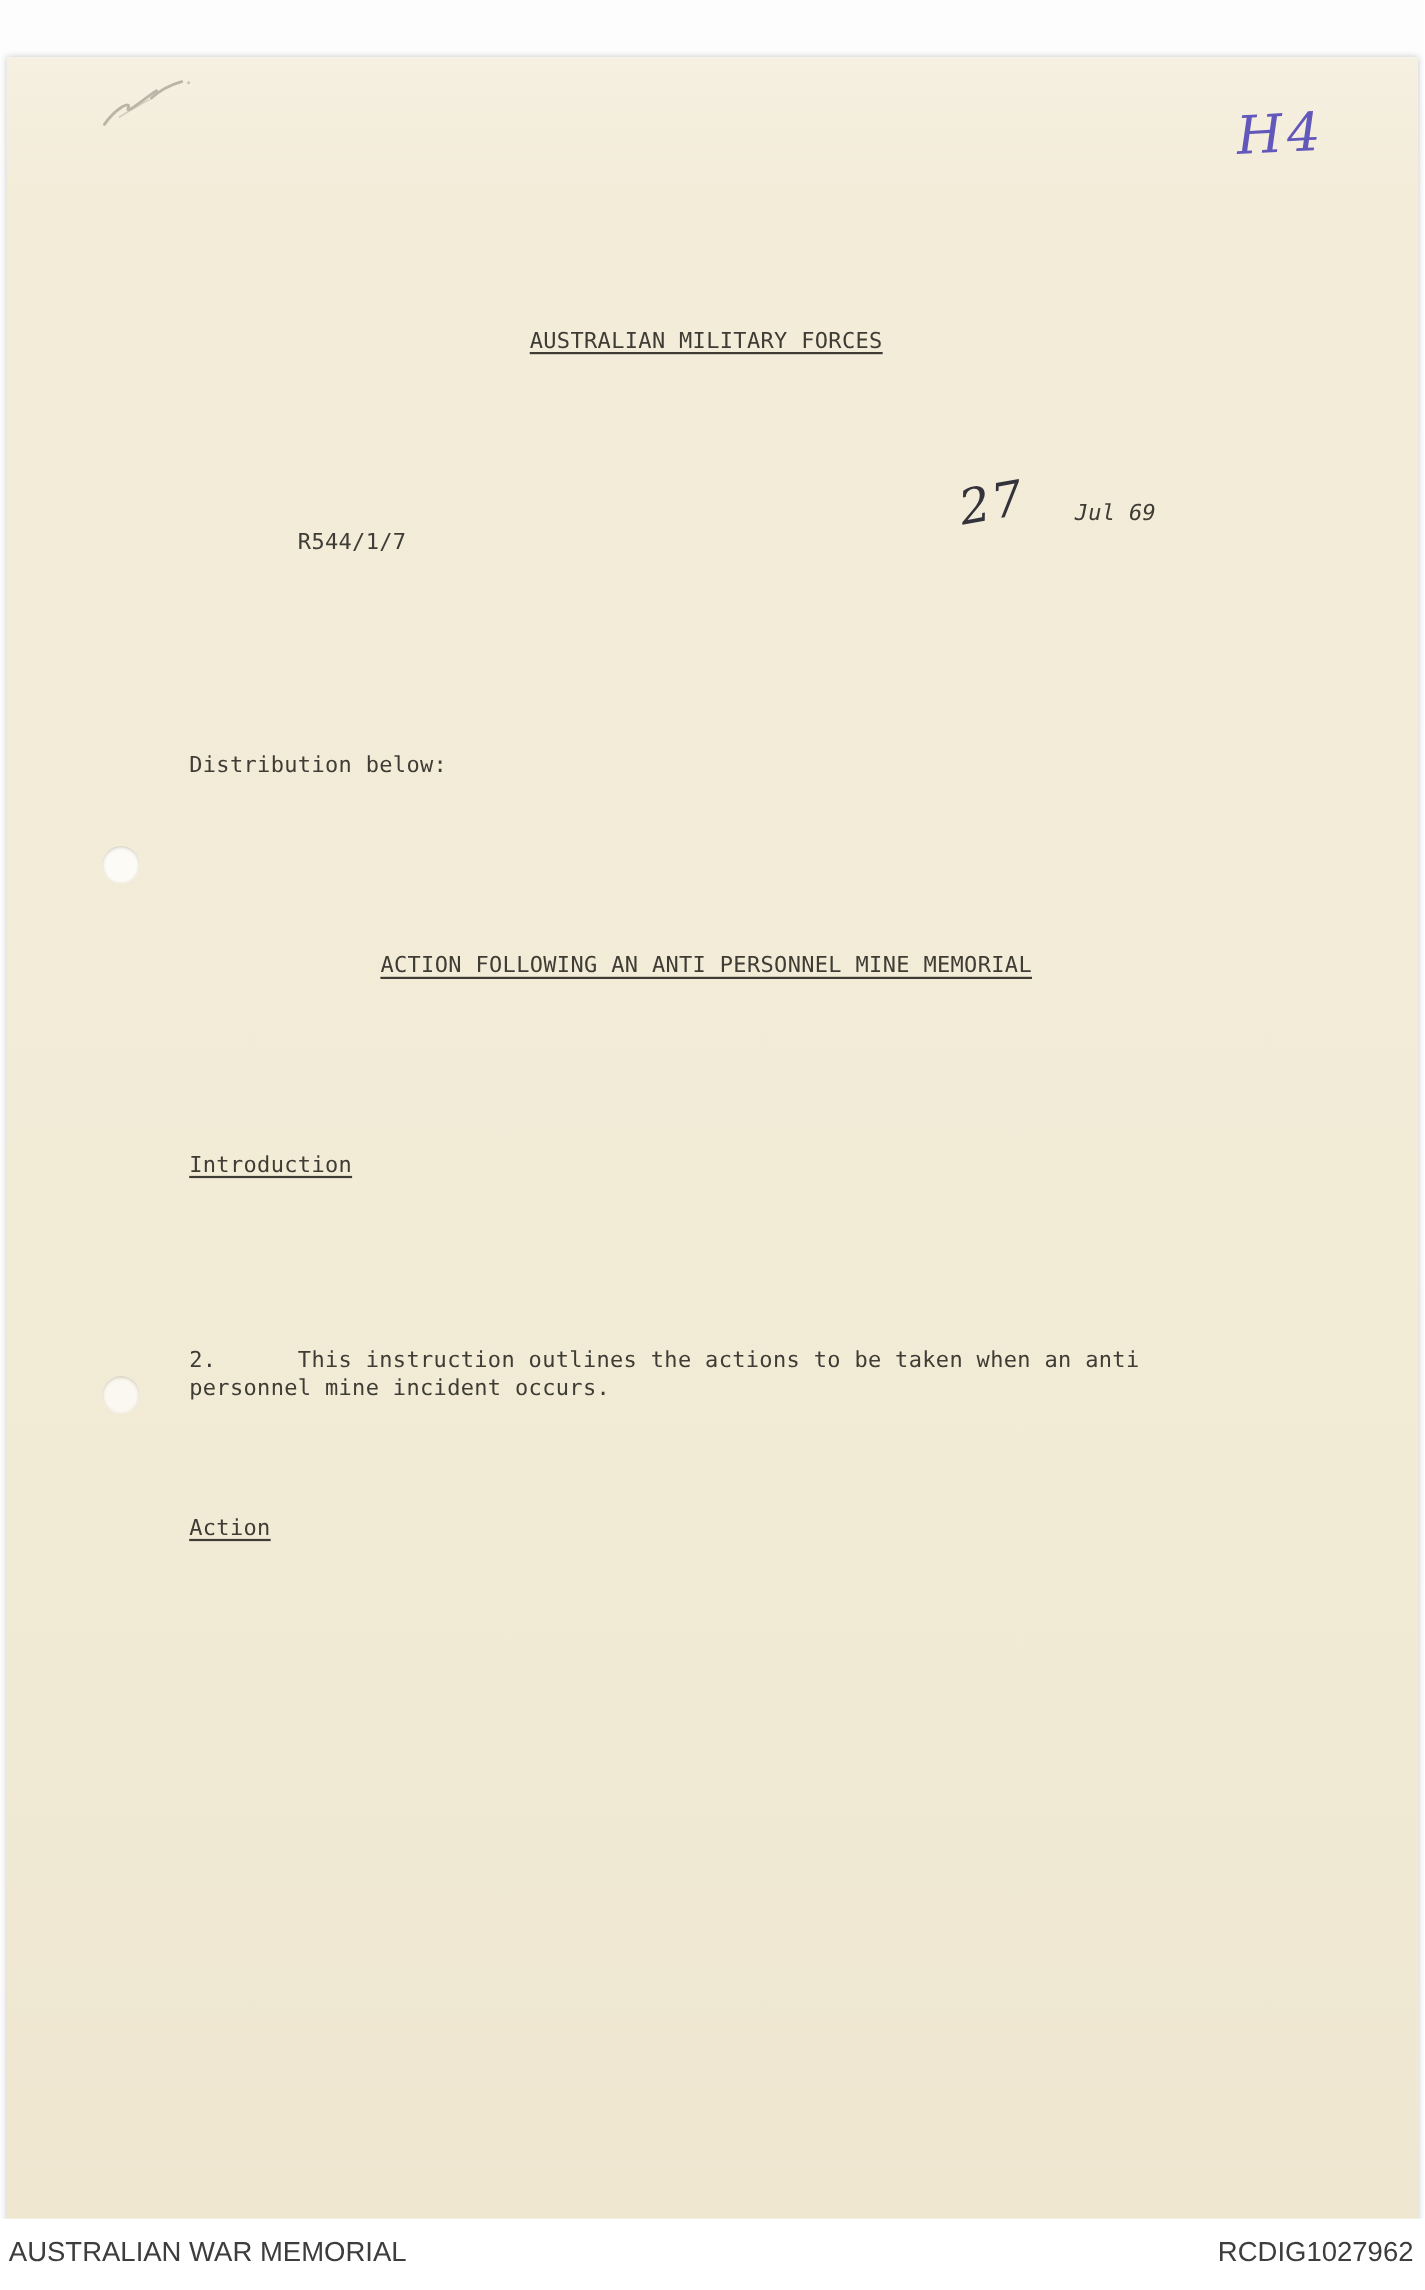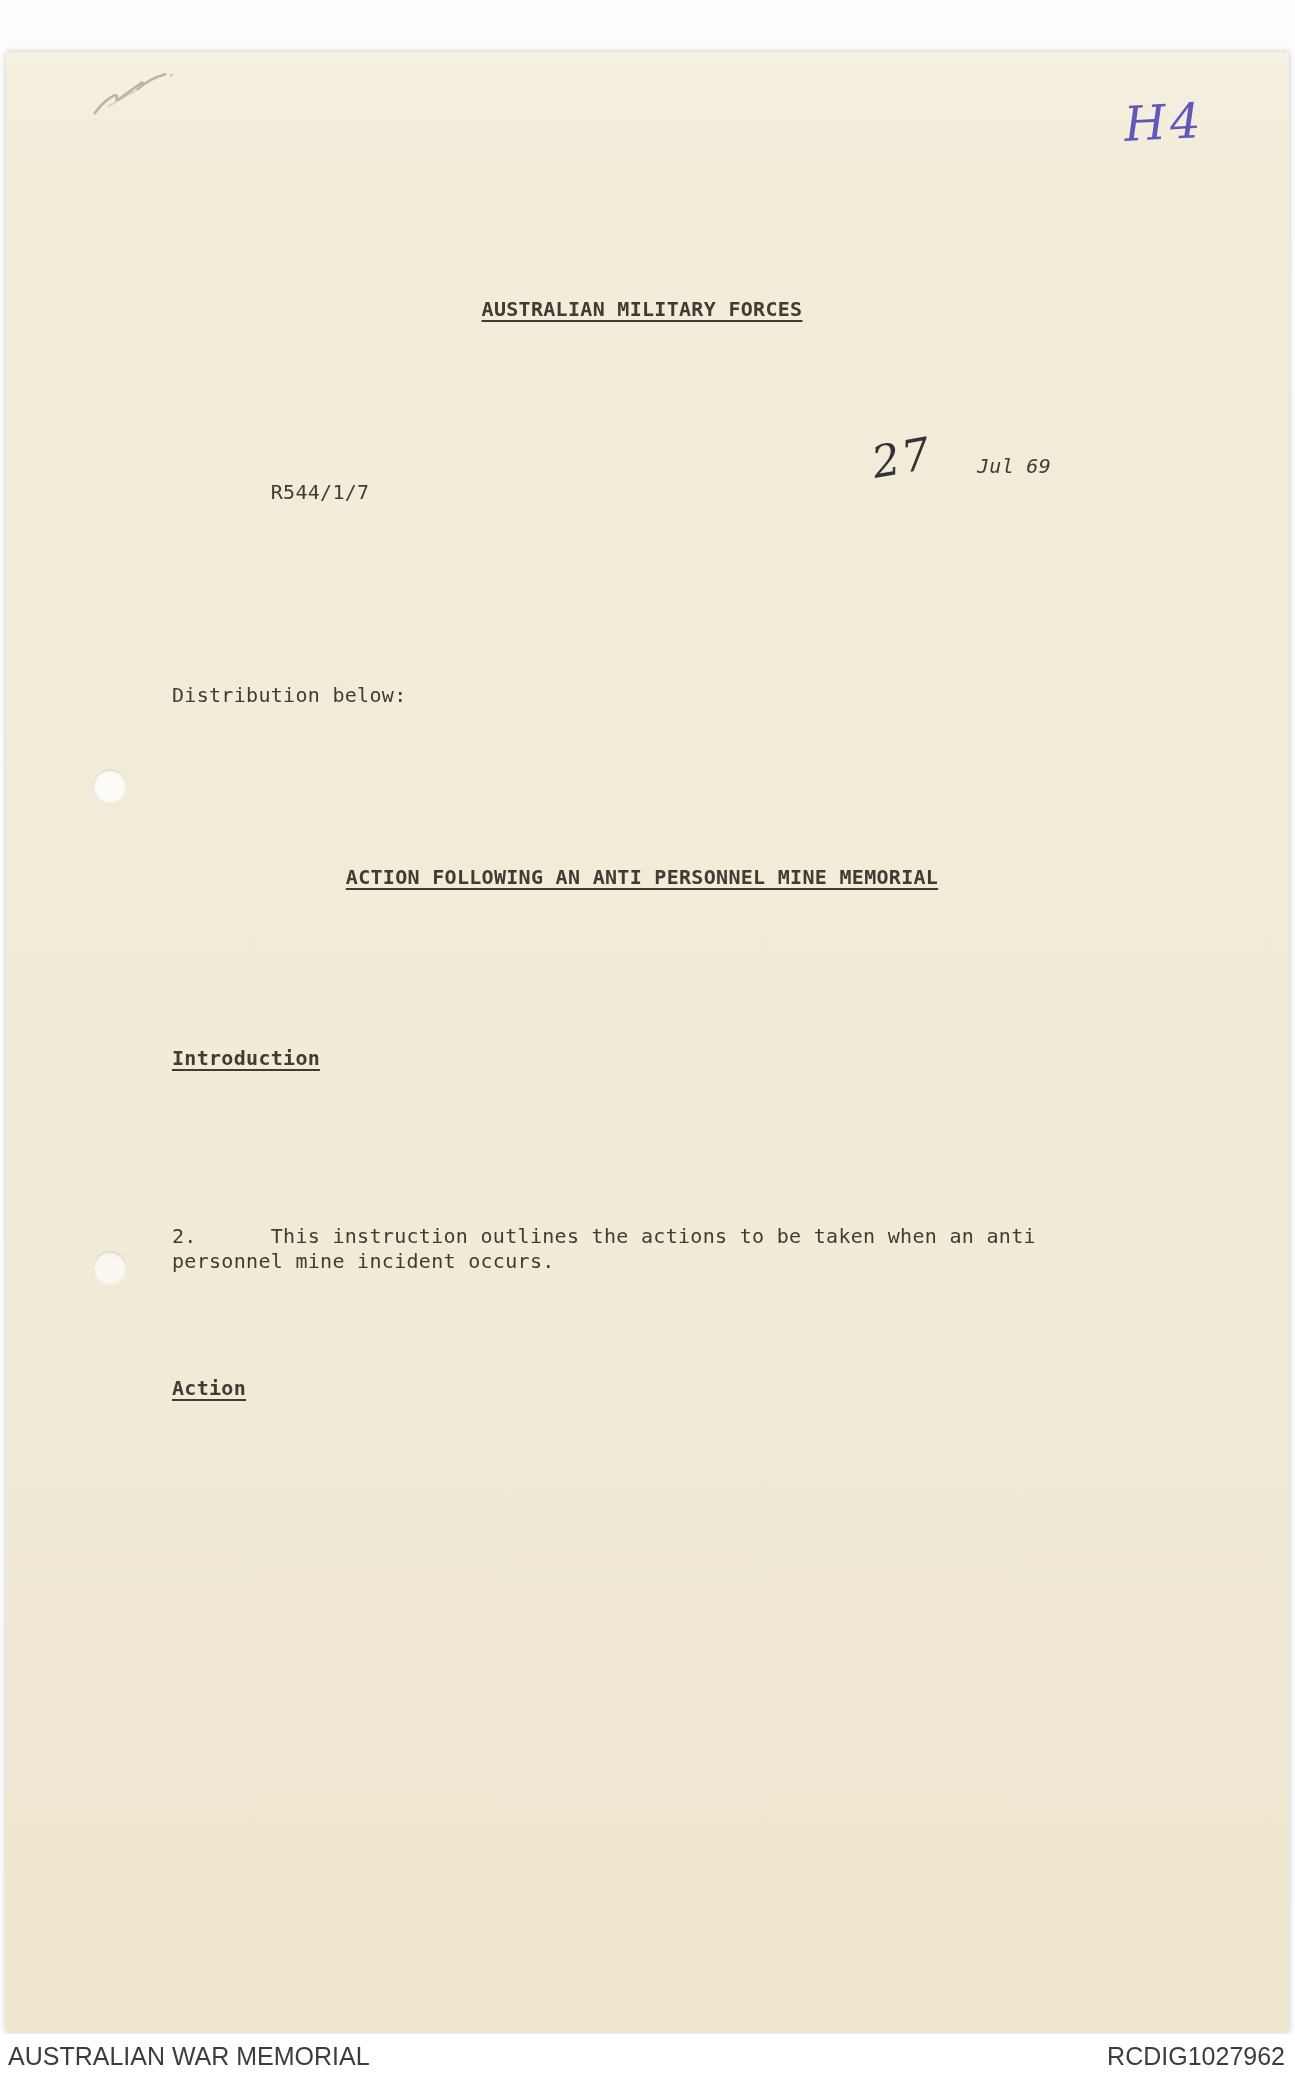--- a/index.html
+++ b/index.html
@@ -44,21 +44,21 @@
     font-family: "DejaVu Serif", serif;
     font-style: italic;
     font-size: 44px;
     line-height: 44px;
     color: #34333c;
     transform: rotate(-10deg);
     letter-spacing: 2px;
     white-space: nowrap;
   }
   .subject { text-align: center; line-height: 27px; margin-bottom: 24px !important; }
-  .u { text-decoration: underline; text-underline-offset: 4px; font-weight: bold; }
+  .u { text-decoration: underline; text-underline-offset: 4px; }
   .hand-h4 {
     position: absolute;
     left: 1118px;
     top: 42px;
     font-family: "DejaVu Serif", serif;
     font-style: italic;
     font-size: 48px;
     color: #6257bb;
     transform: rotate(-3deg);
     letter-spacing: 4px;
@@ -80,21 +80,21 @@
     left: 78px;
     top: 14px;
     transform: rotate(-10deg);
     opacity: 0.7;
   }
   .footer {
     position: absolute;
     left: 0;
     right: 0;
     bottom: 0;
-    height: 48px;
+    height: 65px;
     background: #ffffff;
     display: flex;
     align-items: center;
     justify-content: space-between;
     padding: 0 10px 4px 8px;
     box-sizing: border-box;
     font-family: "Liberation Sans", sans-serif;
     font-size: 25px;
     color: #3d3d3d;
   }

